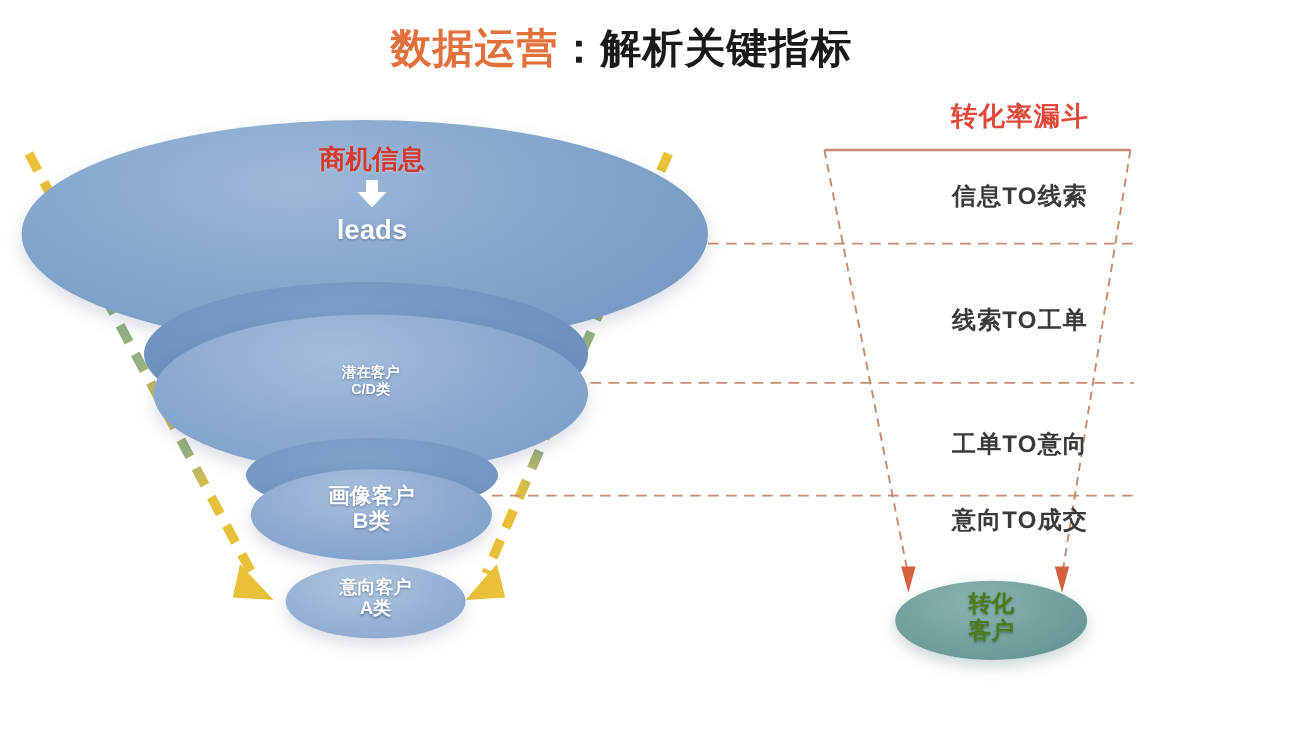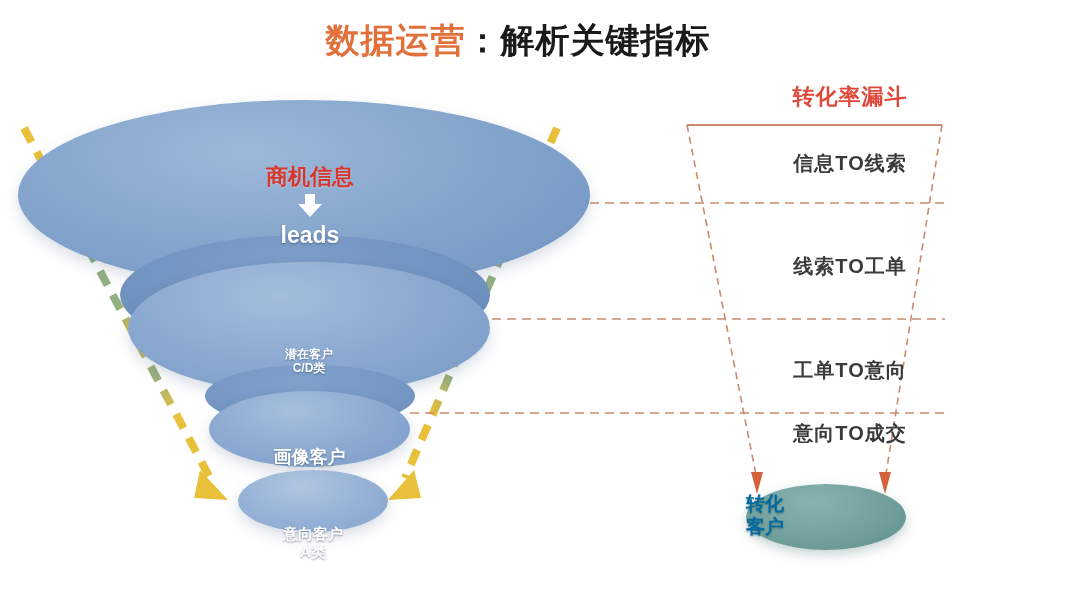--- a/index.html
+++ b/index.html
@@ -52,21 +52,20 @@
   }
   .fn-label {
     position: absolute;
     width: 100%;
     text-align: center;
     color: #ffffff;
     font-weight: bold;
     text-shadow: 0 1px 2px rgba(50,70,100,0.55);
     line-height: 1.18;
     pointer-events: none;
-    margin-top: 44px;
   }
 
   
   #ellipse-1 {
     left: 18px; top: 100px; width: 572px; height: 190px;
     background: radial-gradient(ellipse at 40% 28%, #9DB9D9 0%, #86A6CD 45%, #6F93C0 100%);
   }
   
   #ellipse-1-inner {
     position: absolute;
@@ -141,22 +140,22 @@
   #conv-ellipse {
     position: absolute;
     left: 126px; top: 484px; width: 160px; height: 66px;
     border-radius: 50%;
     background: radial-gradient(ellipse at 42% 28%, #89B2AF 0%, #72A09D 55%, #5E8F8D 100%);
     box-shadow: 0 5px 12px rgba(40,90,90,0.25);
   }
   #conv-ellipse-label {
     position: absolute;
     left: 126px; top: 493px; width: 160px;
-    text-align: left;
-    color: #0369a1;
+    text-align: center;
+    color: #4d7c0f;
     font-size: 19px;
     font-weight: bold;
     line-height: 1.2;
     text-shadow: 0 1px 2px rgba(40,80,80,0.55);
   }
 </style>
 </head>
 <body>
 
 <div id="stage">

